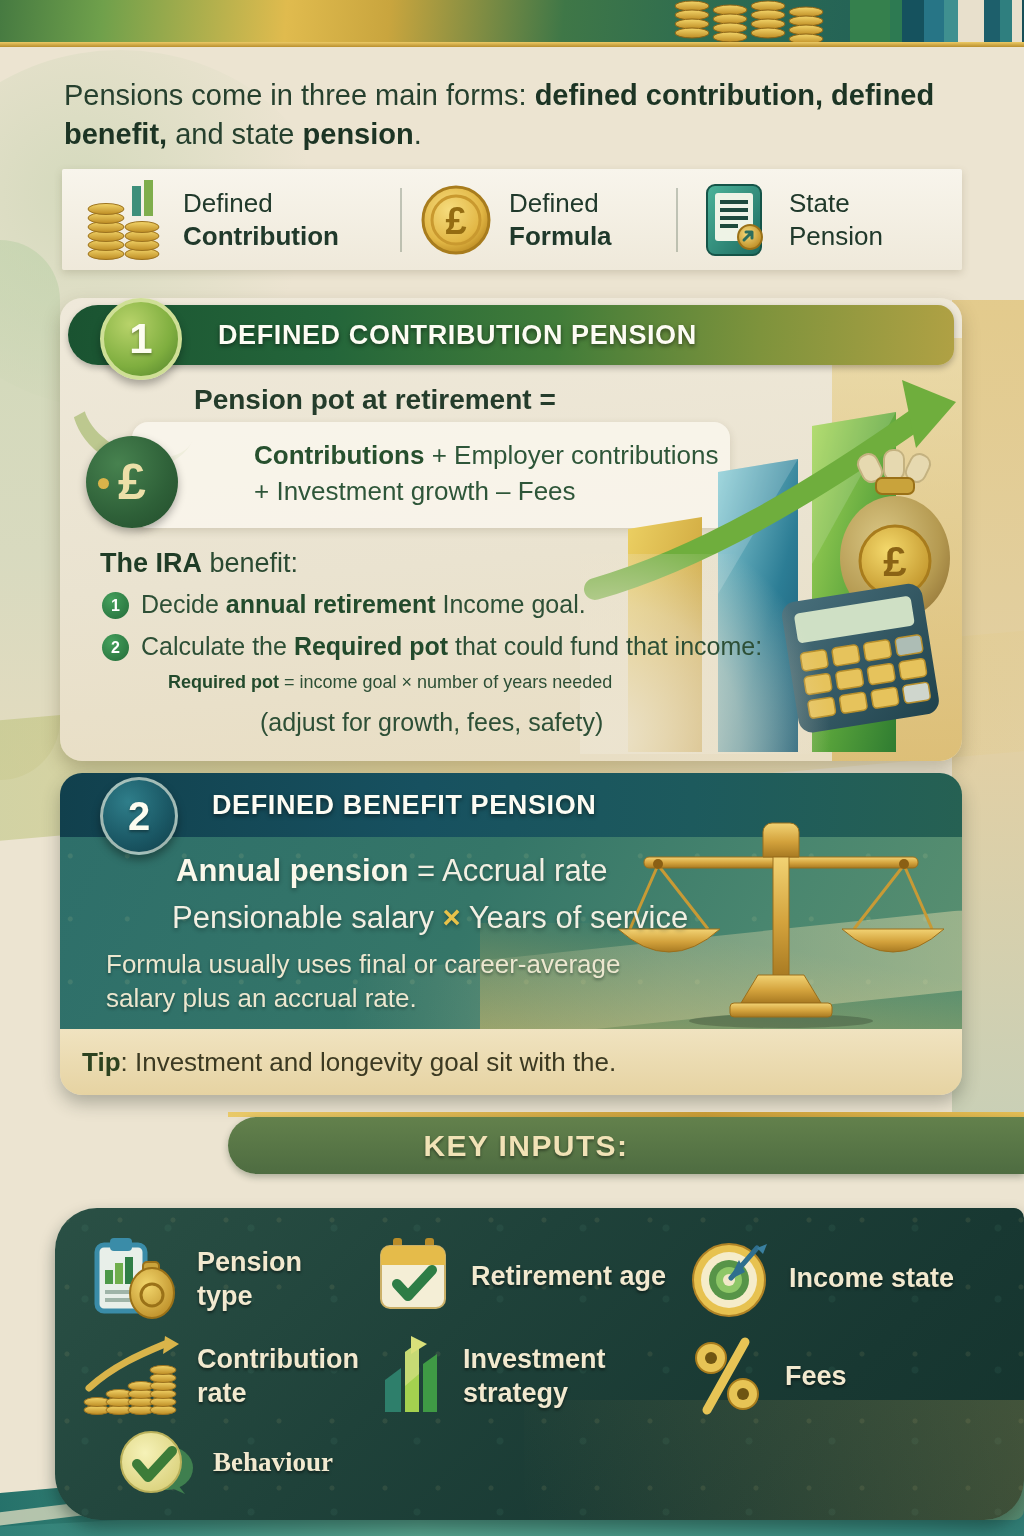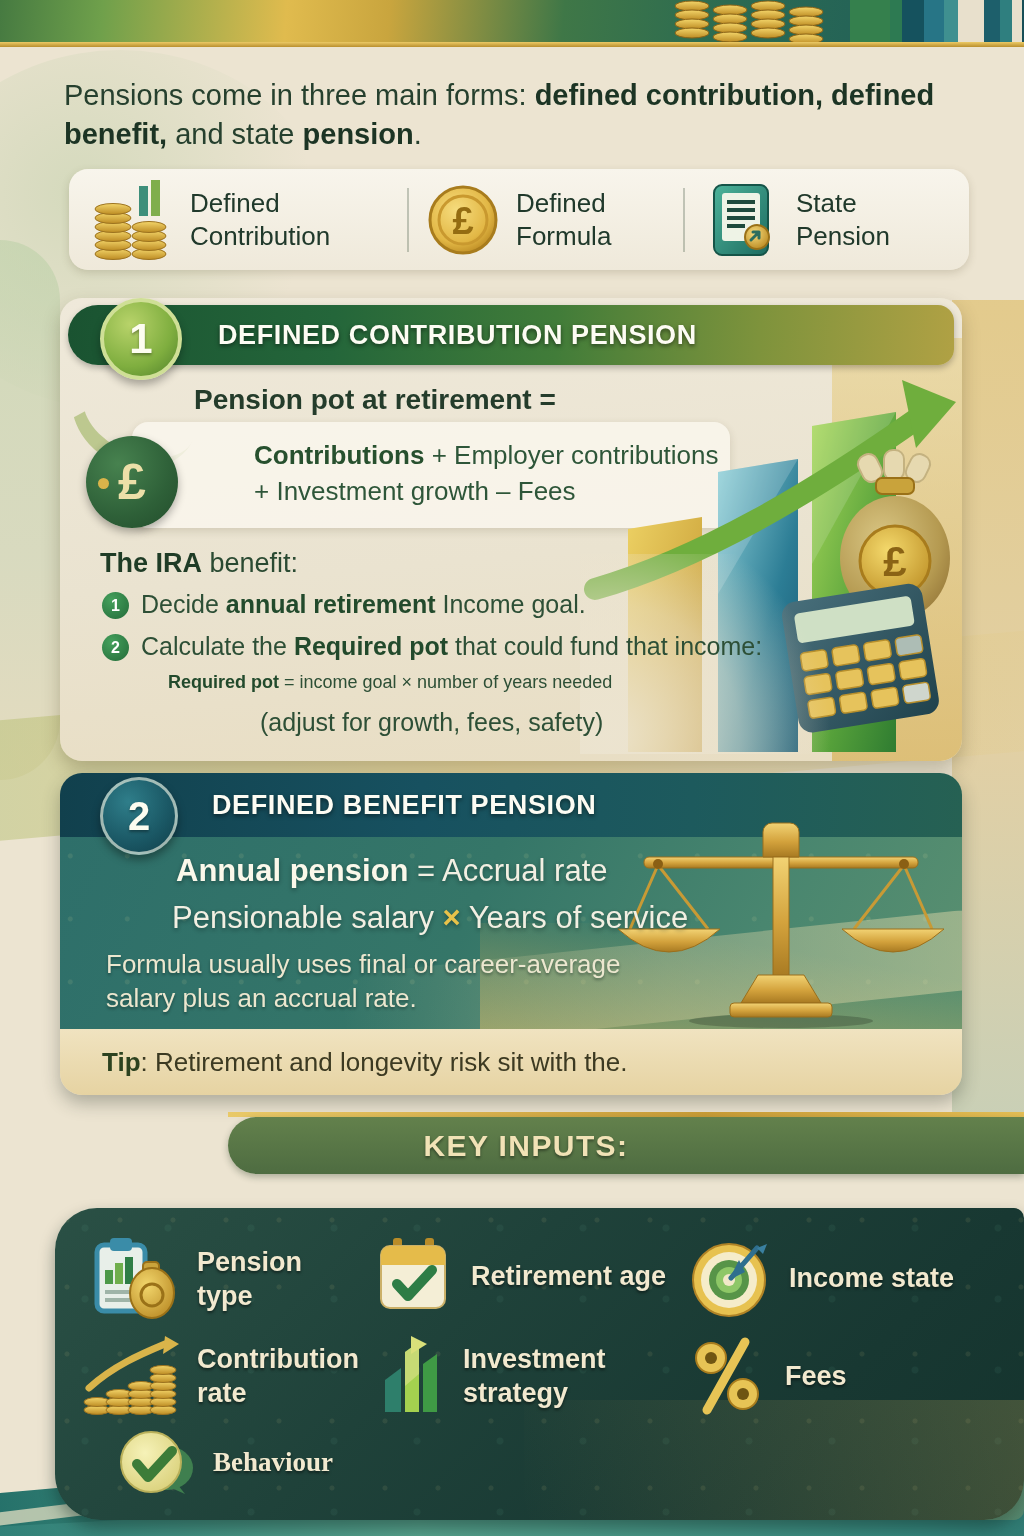--- a/index.html
+++ b/index.html
@@ -29,29 +29,29 @@
   .bot-stripe{left:-60px;top:1478px;width:680px;height:13px;border-radius:10px;transform:rotate(-7deg);
     background:rgba(240,230,200,.7);}
   .bot-corner{left:760px;top:1400px;width:264px;height:90px;border-radius:0 0 0 80px;
     background:linear-gradient(200deg,rgba(24,62,52,.85),rgba(24,62,52,.2));}
 
   
   .intro{left:64px;top:76px;width:905px;font-size:29px;line-height:39px;color:#26402e;}
   .intro b{color:#1c3424;}
 
   
-  .types-row{left:62px;top:169px;width:900px;height:101px;border-radius:19px;display:flex;align-items:center;
-    background:linear-gradient(180deg,#f8f5ec,#efe9da);box-shadow:0 3px 9px rgba(90,80,50,.2);margin-left:7px;}
+  .types-row{left:62px;top:169px;width:900px;height:101px;border-radius:2px;display:flex;align-items:center;
+    background:linear-gradient(180deg,#f8f5ec,#efe9da);box-shadow:0 3px 9px rgba(90,80,50,.2);}
   .type-col{display:flex;align-items:center;gap:15px;height:100%;}
   .type-col.c1{flex:0 0 318px;padding-left:20px;}
   .type-col.c2{flex:0 0 258px;padding-left:16px;}
   .type-col.c3{flex:1;padding-left:16px;}
   .type-divider{width:2px;height:64px;background:rgba(70,90,70,.3);}
   .type-label{font-size:26px;line-height:33px;color:#20392b;}
-  .tl2{font-weight:400;}
+  .tl2{font-weight:700;}
   .type-col.c3 .tl2{font-weight:400;}
 
   
   .s1-card{left:60px;top:298px;width:902px;height:463px;border-radius:22px;overflow:hidden;
     background:linear-gradient(175deg,#efe9da 0%,#eae3d0 55%,#e8ddc2 100%);
     box-shadow:0 8px 18px rgba(70,60,30,.28);}
   .s1-goldside{right:0;top:40px;width:130px;height:423px;
     background:linear-gradient(180deg,rgba(231,202,114,.45),rgba(216,178,88,.7));}
   .s1-banner{left:8px;top:7px;width:886px;height:60px;border-radius:30px 16px 16px 30px;
     background:linear-gradient(93deg,#1a5331 0%,#24663a 30%,#417c39 55%,#7e933c 78%,#b0a144 100%);
@@ -112,21 +112,21 @@
     background:linear-gradient(90deg,transparent,rgba(235,220,170,.3) 50%,rgba(240,225,175,.45));}
   .s2-line{color:#f2efe2;font-size:31px;white-space:nowrap;text-shadow:0 2px 4px rgba(0,20,20,.4);z-index:2;}
   .s2-line b{color:#fbf8ea;}
   .s2-l1{left:116px;top:80px;}
   .s2-l2{left:112px;top:127px;}
   .s2-times{color:#e8c24a;font-weight:700;}
   .s2-note{left:46px;top:174px;font-size:26px;line-height:34px;color:#ece7cf;
     text-shadow:0 2px 3px rgba(0,20,20,.4);z-index:2;}
   .scales{right:6px;top:44px;z-index:1;}
   .s2-tip{left:0;top:256px;width:902px;height:66px;display:flex;align-items:center;
-    padding-left:42px;box-sizing:border-box;background:linear-gradient(180deg,#f0e3c0,#e6d3a2);
+    padding-left:22px;box-sizing:border-box;background:linear-gradient(180deg,#f0e3c0,#e6d3a2);
     font-size:26px;color:#3c3a22;white-space:nowrap;z-index:3;}
   .s2-tip b{color:#2c421f;}
 
   
   .ki-line{left:228px;top:1112px;width:796px;height:5px;
     background:linear-gradient(90deg,#e9c968,#c79b36 60%,#e2bd55);z-index:4;}
   .ki-banner{left:228px;top:1117px;width:796px;height:57px;border-radius:48px 0 0 48px;
     background:linear-gradient(180deg,#63814c,#4e6c41);display:flex;align-items:center;justify-content:center;
     padding-right:200px;box-sizing:border-box;z-index:4;box-shadow:0 3px 7px rgba(20,40,20,.3);}
   .ki-title{font-size:30px;font-weight:700;letter-spacing:1.4px;color:#f1e2b6;
@@ -417,21 +417,21 @@
 
     <div class="abs s2-line s2-l1"><b>Annual pension</b><span> = Accrual rate</span></div>
     <div class="abs s2-line s2-l2"><span>Pensionable salary </span><span class="s2-times">×</span><span> Years of service</span></div>
     <div class="abs s2-note">
       <div>Formula usually uses final or career-average</div>
       <div>salary plus an accrual rate.</div>
     </div>
 
     <div class="abs s2-tip">
         <b>Tip</b>
-        <span>: Retirement and longevity risk sit with the </span>
+        <span>: Investment and longevity goal sit with the </span>
         <span>.</span>
       </div>
   </div>
 
   <div class="abs ki-line"></div>
   <div class="abs ki-banner">
     <span class="ki-title">KEY INPUTS:</span>
   </div>
 
   <div class="abs ki-panel">

